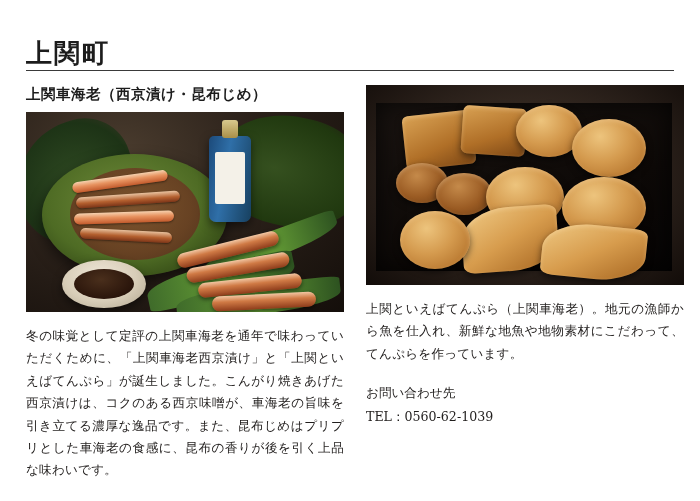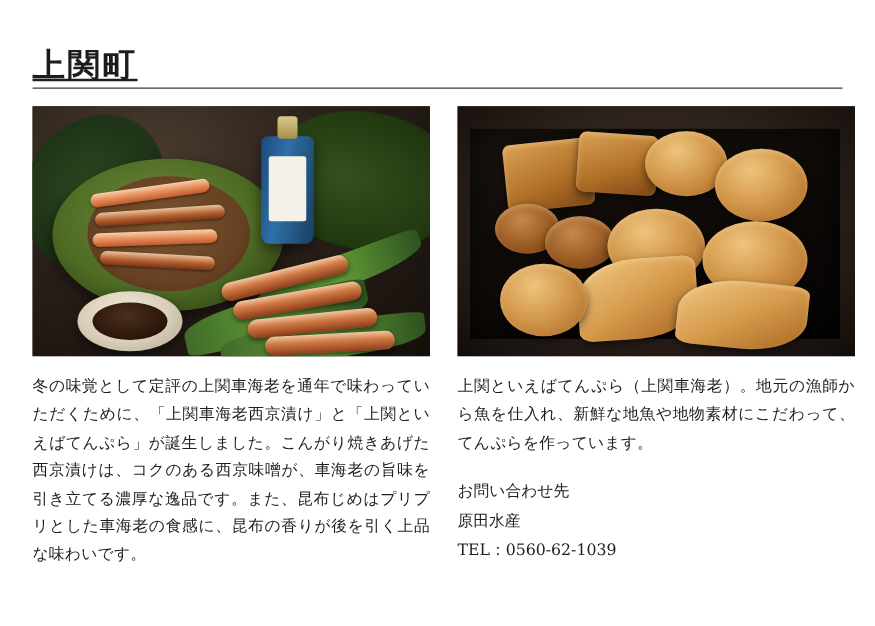--- a/index.html
+++ b/index.html
@@ -23,21 +23,20 @@
   }
   
   .header {
     position: relative;
     height: 44px;
     display: flex;
     align-items: flex-end;
     justify-content: space-between;
     border-bottom: 1.5px solid #3a3a3a;
     padding-bottom: 4px;
-    text-decoration: underline;
   }
   .header-title {
     font-family: "DejaVu Serif", serif;
     font-size: 26px;
     font-weight: 700;
     letter-spacing: 2px;
     line-height: 1;
     color: #1c1c1c;
   }
   .header-sub {
@@ -260,20 +259,21 @@
 
 <div class="page">
 
   <div class="header">
     <div class="header-title">上関町</div>
   </div>
 
   <div class="columns">
 
     <div class="col">
+      <div class="col-title">上関車海老（西京漬け・昆布じめ）</div>
 
       <div class="photo">
         <div class="p1-bg"></div>
         <div class="p1-leafL"></div>
         <div class="p1-leafR"></div>
 
         <div class="p1-plate">
           <div class="p1-plate-inner"></div>
           <div class="prawn" style="left:30px; top:22px; width:96px; transform:rotate(-8deg);"></div>
           <div class="prawn dark" style="left:34px; top:40px; width:104px; transform:rotate(-4deg);"></div>
@@ -317,21 +317,20 @@
         <div class="cake fish" style="left:96px;  top:122px; width:96px;  height:64px; transform:rotate(-4deg);"></div>
         <div class="cake fish" style="left:176px; top:140px; width:104px; height:54px; transform:rotate(6deg);"></div>
         <div class="cake round" style="left:34px;  top:126px; width:70px;  height:58px;"></div>
       </div>
 
       <div class="body-text">上関といえばてんぷら（上関車海老）。地元の漁師から魚を仕入れ、新鮮な地魚や地物素材にこだわって、てんぷらを作っています。</div>
 
       <div class="contact">
         <div class="contact-lines">
           <div>お問い合わせ先</div>
-          <div>原田水産</div>
           <div>TEL：0560-62-1039</div>
         </div>
         <div class="qr">
           <div class="qr-grid" id="qr-grid">
               <i style="background: rgb(10, 63, 138);"></i>
               <i style="background: rgb(10, 63, 138);"></i>
               <i style="background: rgb(10, 63, 138);"></i>
               <i style="background: rgb(10, 63, 138);"></i>
               <i style="background: rgb(10, 63, 138);"></i>
               <i style="background: rgb(10, 63, 138);"></i>

